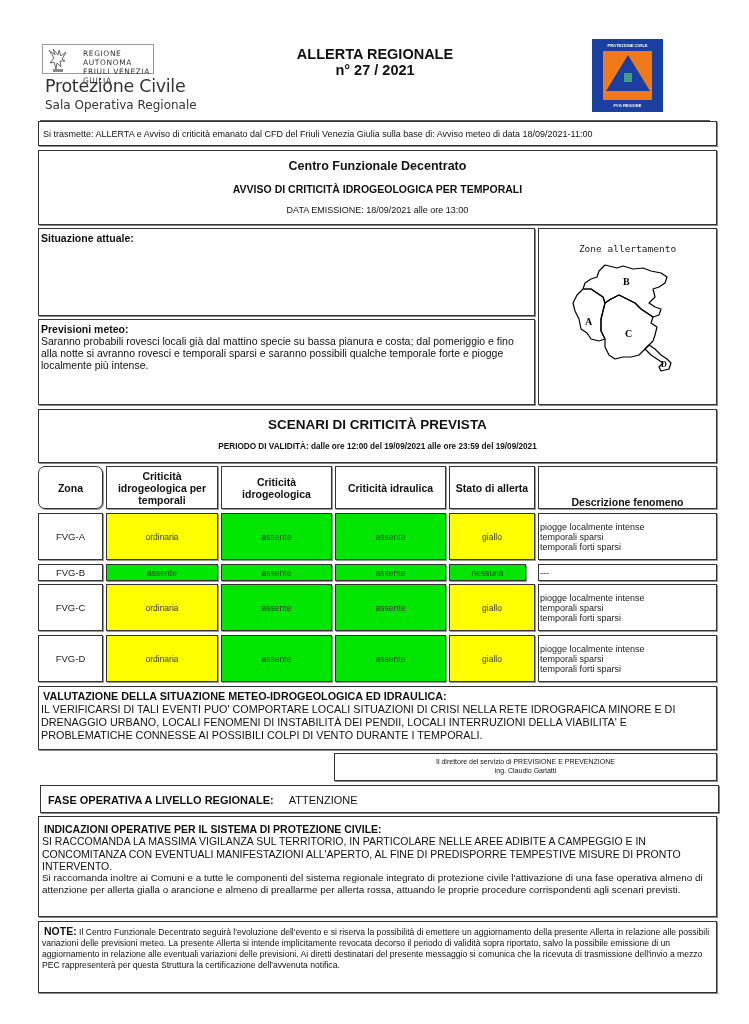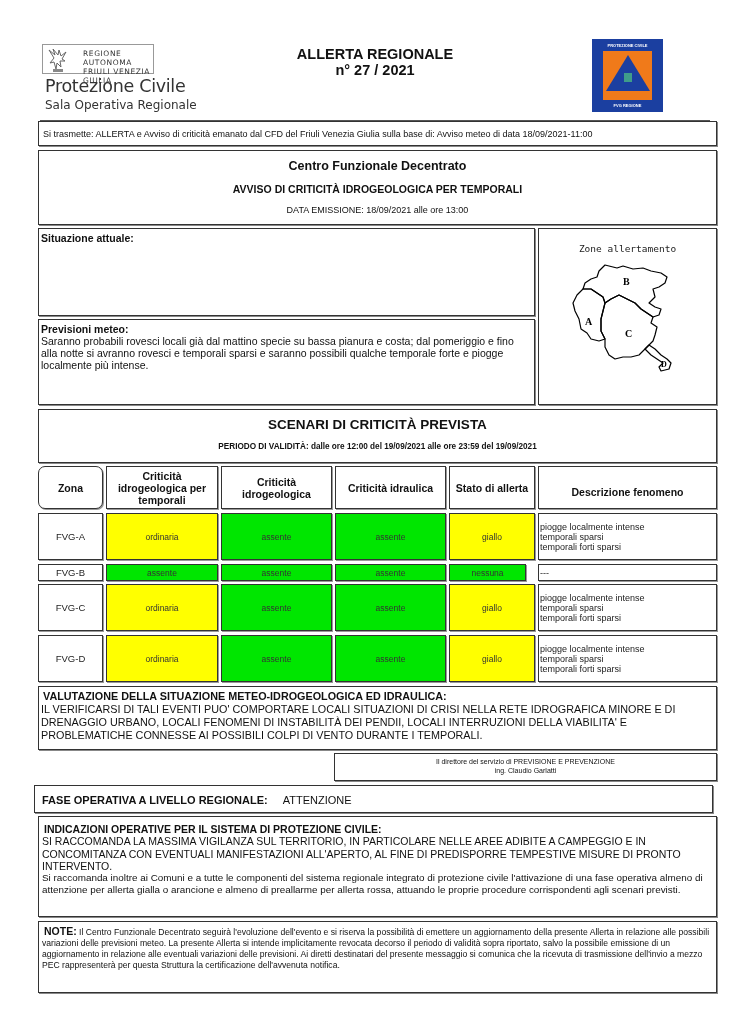--- a/index.html
+++ b/index.html
@@ -57,21 +57,21 @@
   .desc-cell { background: #fff; justify-content: flex-start; text-align: left; font-size: 9px; line-height: 10px; padding-left: 1px; color: #222; }
   .yellow { background: #ffff00; }
   .green { background: #00e600; }
 
   
   .val { left: 38px; top: 686px; width: 679px; height: 64px; font-size: 10.8px; line-height: 13px; padding: 3px 2px; }
   .val .lbl { font-weight: bold; margin-left: 2px; }
 
   .sign { left: 334px; top: 753px; width: 383px; height: 28px; text-align: center; font-size: 7px; line-height: 9px; padding-top: 3px; }
 
-  .fase { left: 34px; top: 785px; width: 679px; height: 28px; font-size: 11px; padding: 8px 7px; }
+  .fase { left: 40px; top: 785px; width: 679px; height: 28px; font-size: 11px; padding: 8px 7px; }
   .fase .lbl { font-weight: bold; }
   .fase .val2 { margin-left: 12px; }
 
   .ind { left: 38px; top: 816px; width: 679px; height: 101px; font-size: 10.5px; line-height: 12.3px; padding: 6px 3px; }
   .ind .lbl { font-weight: bold; margin-left: 2px; }
   .ind .p2 { font-size: 9.9px; line-height: 12px; }
 
   .note { left: 38px; top: 921px; width: 679px; height: 72px; font-size: 8.6px; line-height: 11px; padding: 4px 3px; }
   .note .lbl { font-weight: bold; font-size: 10.5px; margin-left: 2px; }
 </style>
@@ -157,21 +157,21 @@
     </div>
     <div class="cell hdr-cell" style="left: 221px; top: 466px; width: 111px; height: 43px;">
       <span>Criticità idrogeologica</span>
     </div>
     <div class="cell hdr-cell" style="left: 335px; top: 466px; width: 111px; height: 43px;">
       <span>Criticità idraulica</span>
     </div>
     <div class="cell hdr-cell" style="left: 449px; top: 466px; width: 86px; height: 43px;">
       <span>Stato di allerta</span>
     </div>
-    <div class="cell hdr-cell" style="left: 538px; top: 466px; width: 179px; height: 43px; align-items: center; padding-top: 8px;">
+    <div class="cell hdr-cell" style="left: 538px; top: 466px; width: 179px; height: 43px; align-items: flex-end; padding-top: 8px;">
       <span>Descrizione fenomeno</span>
     </div>
     <div class="cell zona-cell" style="left: 38px; top: 513px; width: 65px; height: 47px;">
       <span>FVG-A</span>
     </div>
     <div class="cell data-cell yellow" style="left: 106px; top: 513px; width: 112px; height: 47px;">
       <span>ordinaria</span>
     </div>
     <div class="cell data-cell green" style="left: 221px; top: 513px; width: 111px; height: 47px;">
       <span>assente</span>

